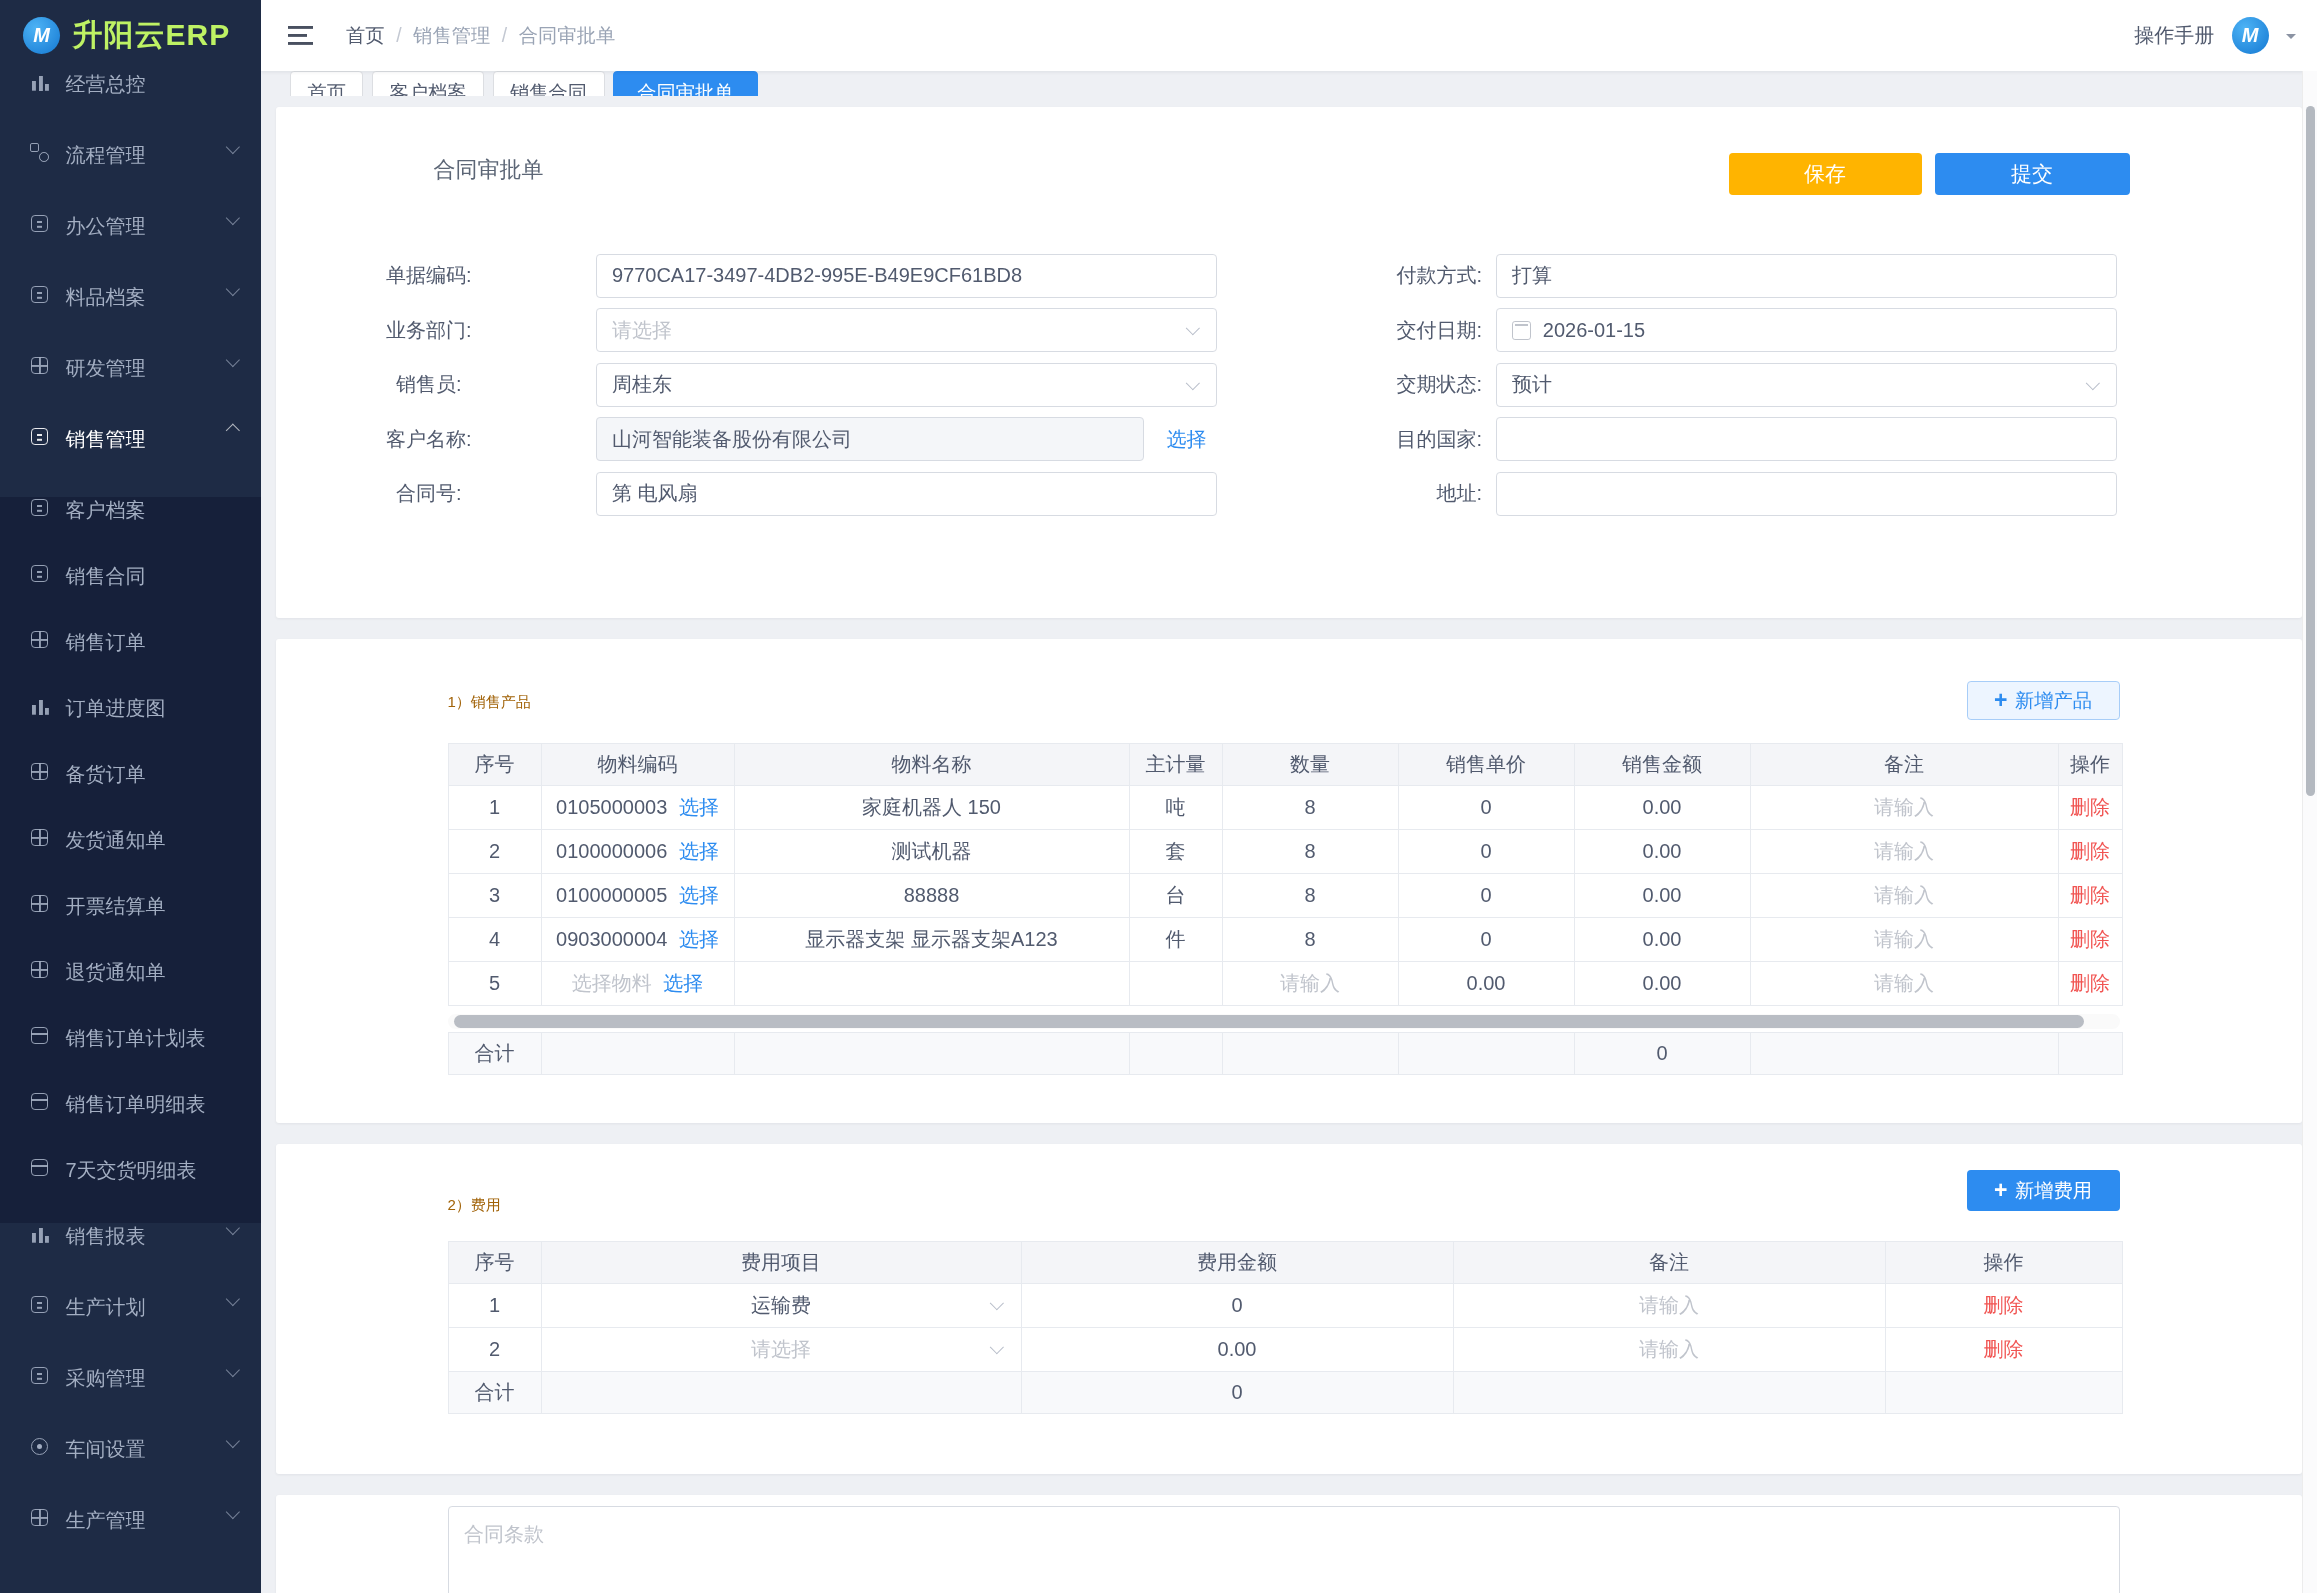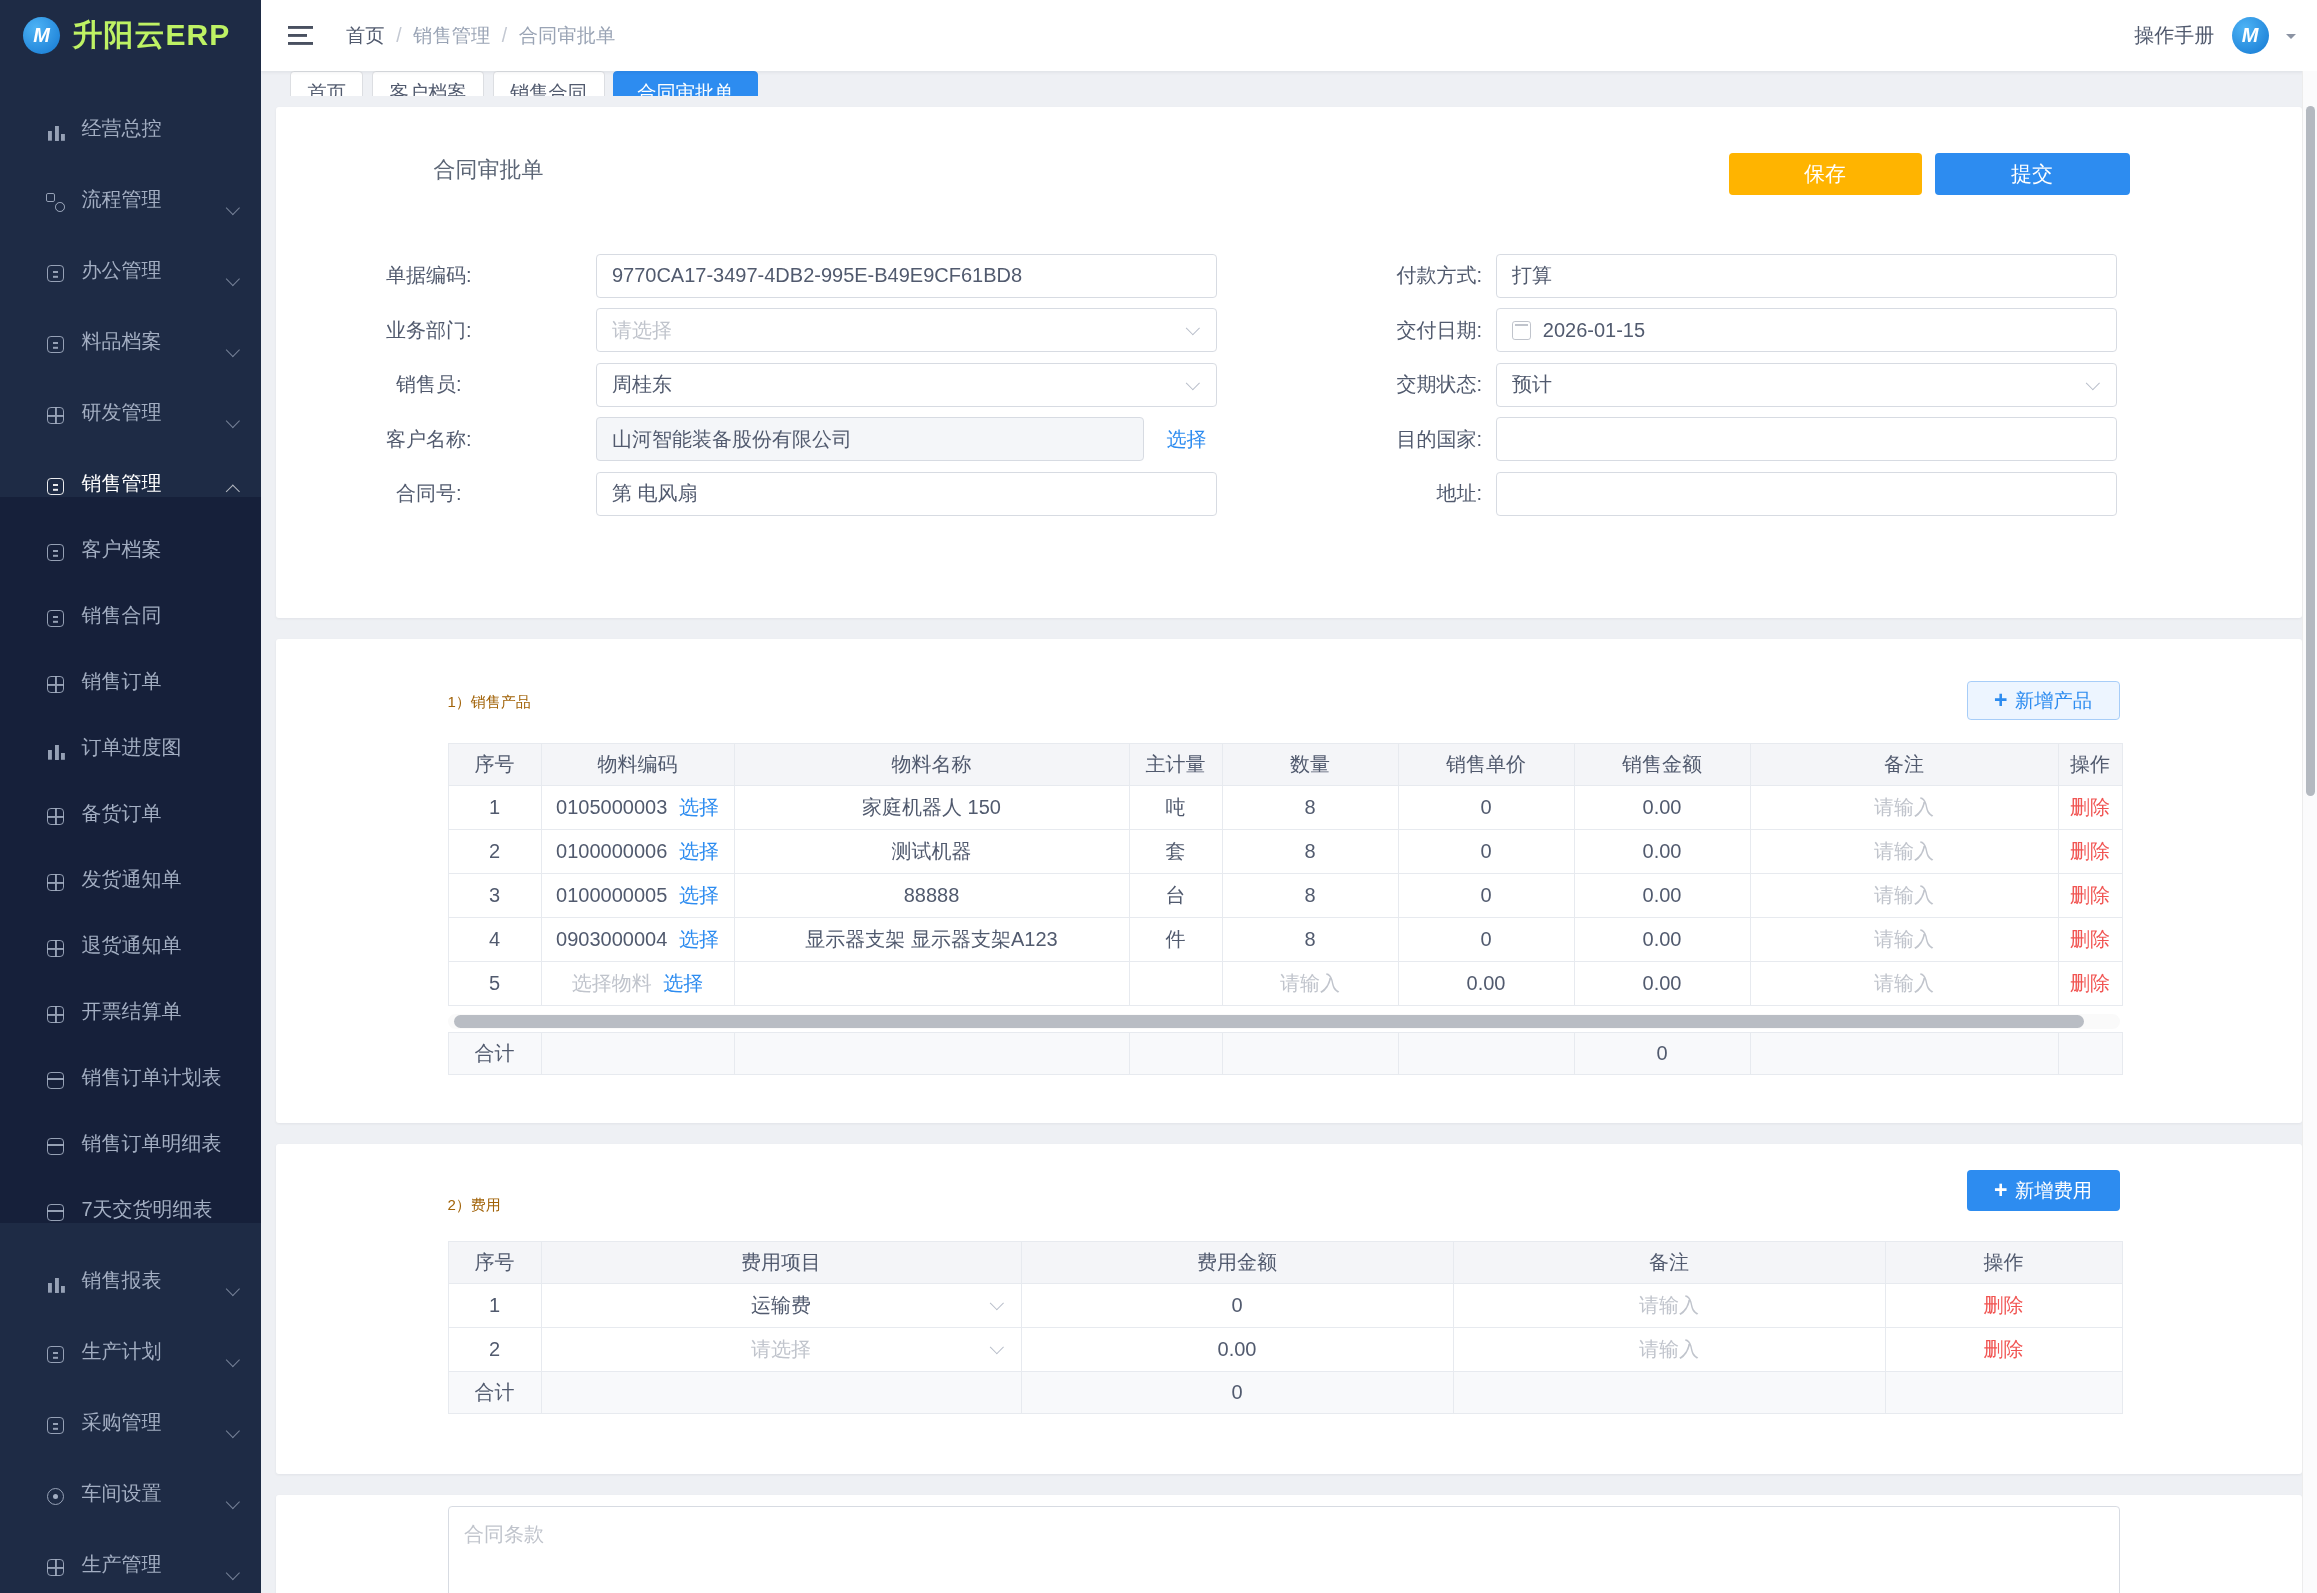--- a/index.html
+++ b/index.html
@@ -12,21 +12,21 @@
   
   .sidebar { position:absolute; left:0; top:0; width:261px; height:1593px; background:#1e2b45; z-index:6; }
   .logo-row { height:71px; display:flex; align-items:center; padding-left:23px; gap:12.6px; }
   .logo-badge, .avatar {
     width:37px; height:37px; border-radius:50%; flex:none;
     background:radial-gradient(circle at 35% 30%, #4db3f5, #1478d2);
     color:#fff; font-weight:bold; font-style:italic; font-size:20px;
     display:flex; align-items:center; justify-content:center;
   }
   .logo-text { color:#bef264; font-size:30px; font-weight:bold; letter-spacing:1px; }
-  .nav-item { height:71px; display:flex; align-items:flex-end; padding:0 23px 0 45px; gap:15.4px;
+  .nav-item { height:71px; display:flex; align-items:flex-start; padding:0 23px 0 29px; gap:15.4px;
     color:#a3aec2; font-size:20px; cursor:pointer; white-space:nowrap; }
   .nav-item.active { color:#fff; }
   .nav-sub { background:#16203a; }
   .nav-sub .nav-item { height:66px; }
   .nchev { margin-left:auto; width:9.7px; height:9.7px; flex:none;
     border-right:1.9px solid currentColor; border-bottom:1.9px solid currentColor;
     transform:rotate(45deg); opacity:.65; }
   .nchev.up { transform:rotate(-135deg); }
   
   .ic { width:21px; height:21px; position:relative; flex:none; }
@@ -179,25 +179,25 @@
     <div class="nav-item">
       <span class="ic ic-grid"></span>
       <span>备货订单</span>
     </div>
     <div class="nav-item">
       <span class="ic ic-grid"></span>
       <span>发货通知单</span>
     </div>
     <div class="nav-item">
       <span class="ic ic-grid"></span>
+      <span>开票结算单</span>
+    </div>
+    <div class="nav-item">
+      <span class="ic ic-grid"></span>
       <span>退货通知单</span>
-    </div>
-    <div class="nav-item">
-      <span class="ic ic-grid"></span>
-      <span>开票结算单</span>
     </div>
     <div class="nav-item">
       <span class="ic ic-sheet"></span>
       <span>销售订单计划表</span>
     </div>
     <div class="nav-item">
       <span class="ic ic-sheet"></span>
       <span>销售订单明细表</span>
     </div>
     <div class="nav-item">

